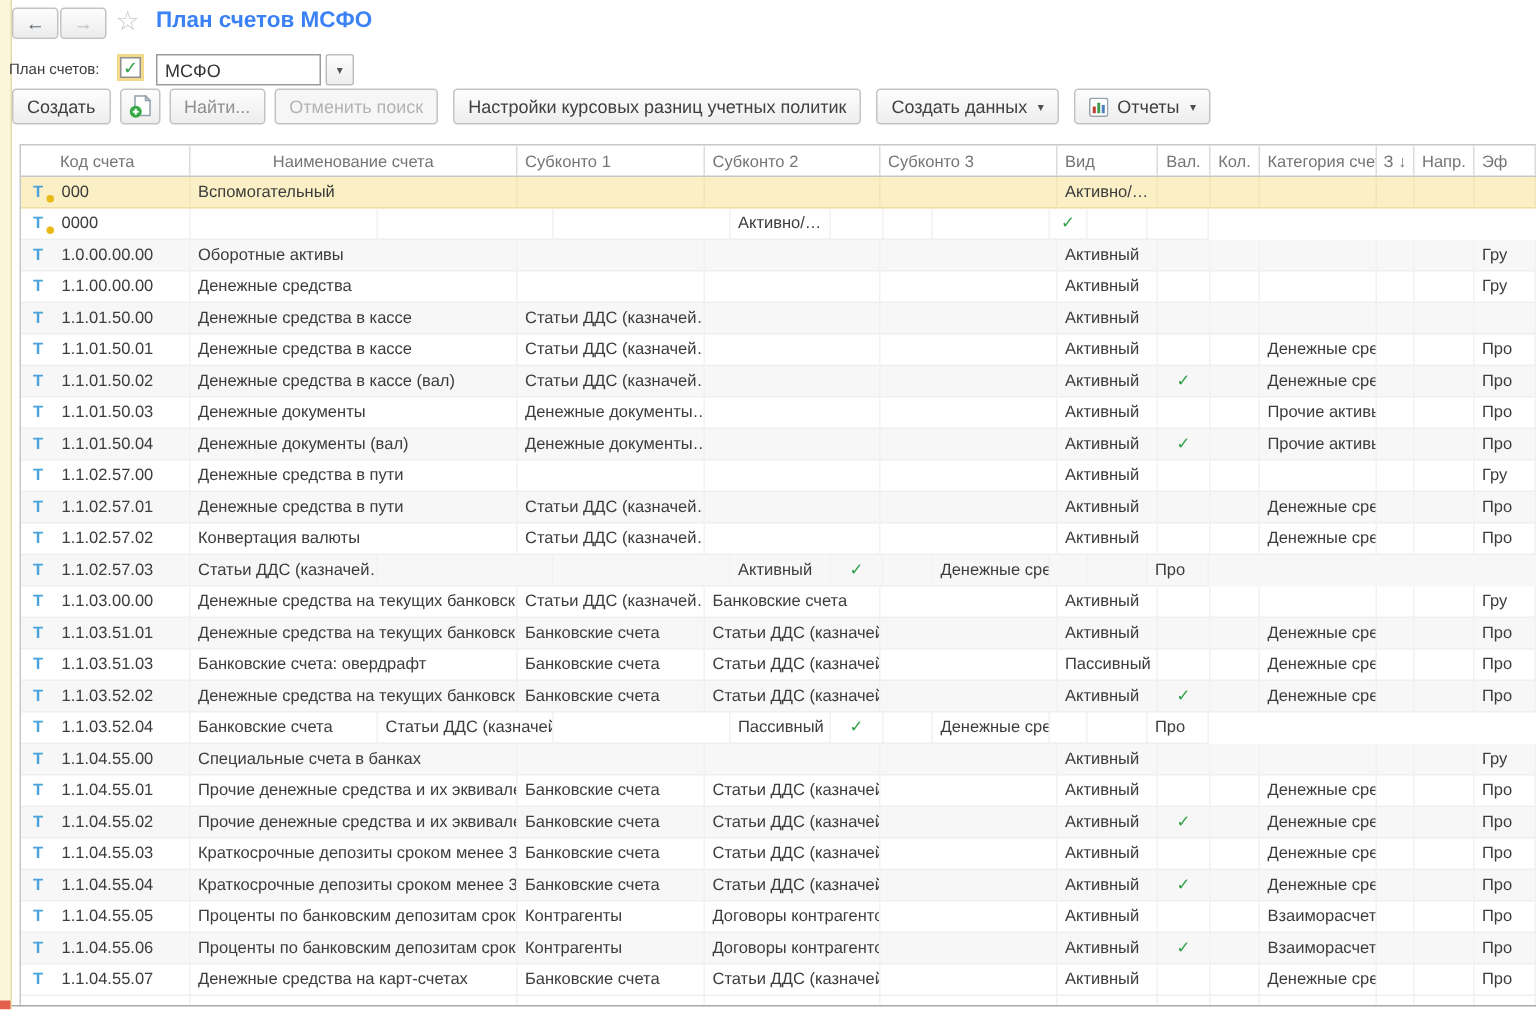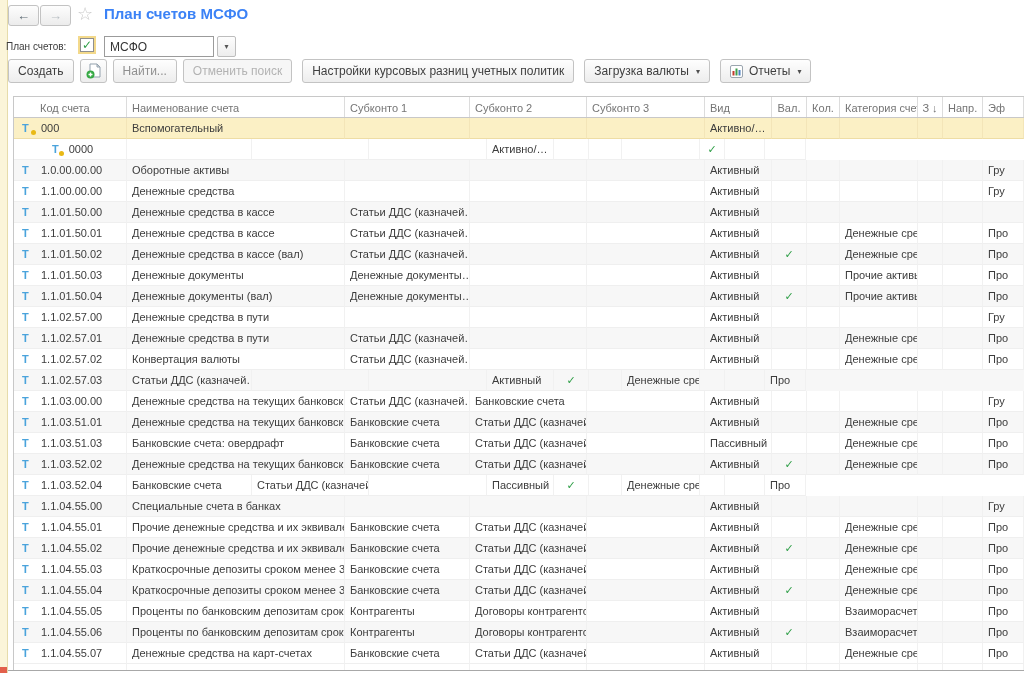--- a/index.html
+++ b/index.html
@@ -104,41 +104,41 @@
         <path d="M11 1 l3 3 h-3 z" fill="#d7dee4" stroke="#93a1ad" stroke-width="1"></path>
         <circle cx="4.5" cy="11.5" r="4" fill="#36a944"></circle>
         <path d="M4.5 9.5 v4 M2.5 11.5 h4" stroke="#ffffff" stroke-width="1.4"></path>
       </svg>
     </span>
   </button>
   <button class="tb-btn dim">Найти...</button>
   <button class="tb-btn disabled">Отменить поиск</button>
   <button class="tb-btn gap-before">Настройки курсовых разниц учетных политик</button>
   <button class="tb-btn gap-before">
-    <span>Загрузка валюты</span>
+    <span>Создать данных</span>
     <span class="caret">▾</span>
   </button>
   <button class="tb-btn gap-before">
     <span class="btn-ico">
       <svg width="13" height="13" viewBox="0 0 13 13">
         <rect x="0.5" y="0.5" width="12" height="12" rx="1.5" fill="#ffffff" stroke="#9aa5ae"></rect>
         <rect x="2.5" y="6" width="2" height="4.5" fill="#c23b2e"></rect>
         <rect x="5.5" y="3.5" width="2" height="7" fill="#3f9e4d"></rect>
         <rect x="8.5" y="5" width="2" height="5.5" fill="#4a7fc1"></rect>
       </svg>
     </span>
     <span>Отчеты</span>
     <span class="caret">▾</span>
   </button>
 </div>
 
 <div class="grid" id="grid">
     <div class="g-header">
       <div class="g-hcell" style="width: 113px;">Код счета</div>
-      <div class="g-hcell" style="width: 218px;">Наименование счета</div>
+      <div class="g-hcell" style="width: 218px; text-align: center;">Наименование счета</div>
       <div class="g-hcell" style="width: 125px;">Субконто 1</div>
       <div class="g-hcell" style="width: 117px;">Субконто 2</div>
       <div class="g-hcell" style="width: 118px;">Субконто 3</div>
       <div class="g-hcell" style="width: 67px;">Вид</div>
       <div class="g-hcell c-center" style="width: 35px;">Вал.</div>
       <div class="g-hcell c-center" style="width: 33px;">Кол.</div>
       <div class="g-hcell" style="width: 78px;">Категория счета</div>
       <div class="g-hcell c-center" style="width: 25px;">З ↓</div>
       <div class="g-hcell" style="width: 40px;">Напр.</div>
       <div class="g-hcell" style="width: 41px;">Эф</div>
@@ -151,21 +151,21 @@
       <div class="g-cell" style="width: 118px;"></div>
       <div class="g-cell" style="width: 67px;">Активно/…</div>
       <div class="g-cell c-center checkcell" style="width: 35px;"></div>
       <div class="g-cell c-center checkcell" style="width: 33px;"></div>
       <div class="g-cell" style="width: 78px;"></div>
       <div class="g-cell c-center checkcell" style="width: 25px;"></div>
       <div class="g-cell" style="width: 40px;"></div>
       <div class="g-cell" style="width: 41px;"></div>
     </div>
     <div class="g-row">
-      <div class="g-cell col-code" style="width: 113px; text-align: center;"><span class="t-icon">Т<span class="dot"></span></span><span class="code-text">0000</span></div>
+      <div class="g-cell col-code" style="width: 113px;"><span class="t-icon">Т<span class="dot"></span></span><span class="code-text">0000</span></div>
       <div class="g-cell" style="width: 125px;"></div>
       <div class="g-cell" style="width: 117px;"></div>
       <div class="g-cell" style="width: 118px;"></div>
       <div class="g-cell" style="width: 67px;">Активно/…</div>
       <div class="g-cell c-center checkcell" style="width: 35px;"></div>
       <div class="g-cell c-center checkcell" style="width: 33px;"></div>
       <div class="g-cell" style="width: 78px;"></div>
       <div class="g-cell c-center checkcell" style="width: 25px;">✓</div>
       <div class="g-cell" style="width: 40px;"></div>
       <div class="g-cell" style="width: 41px;"></div>

